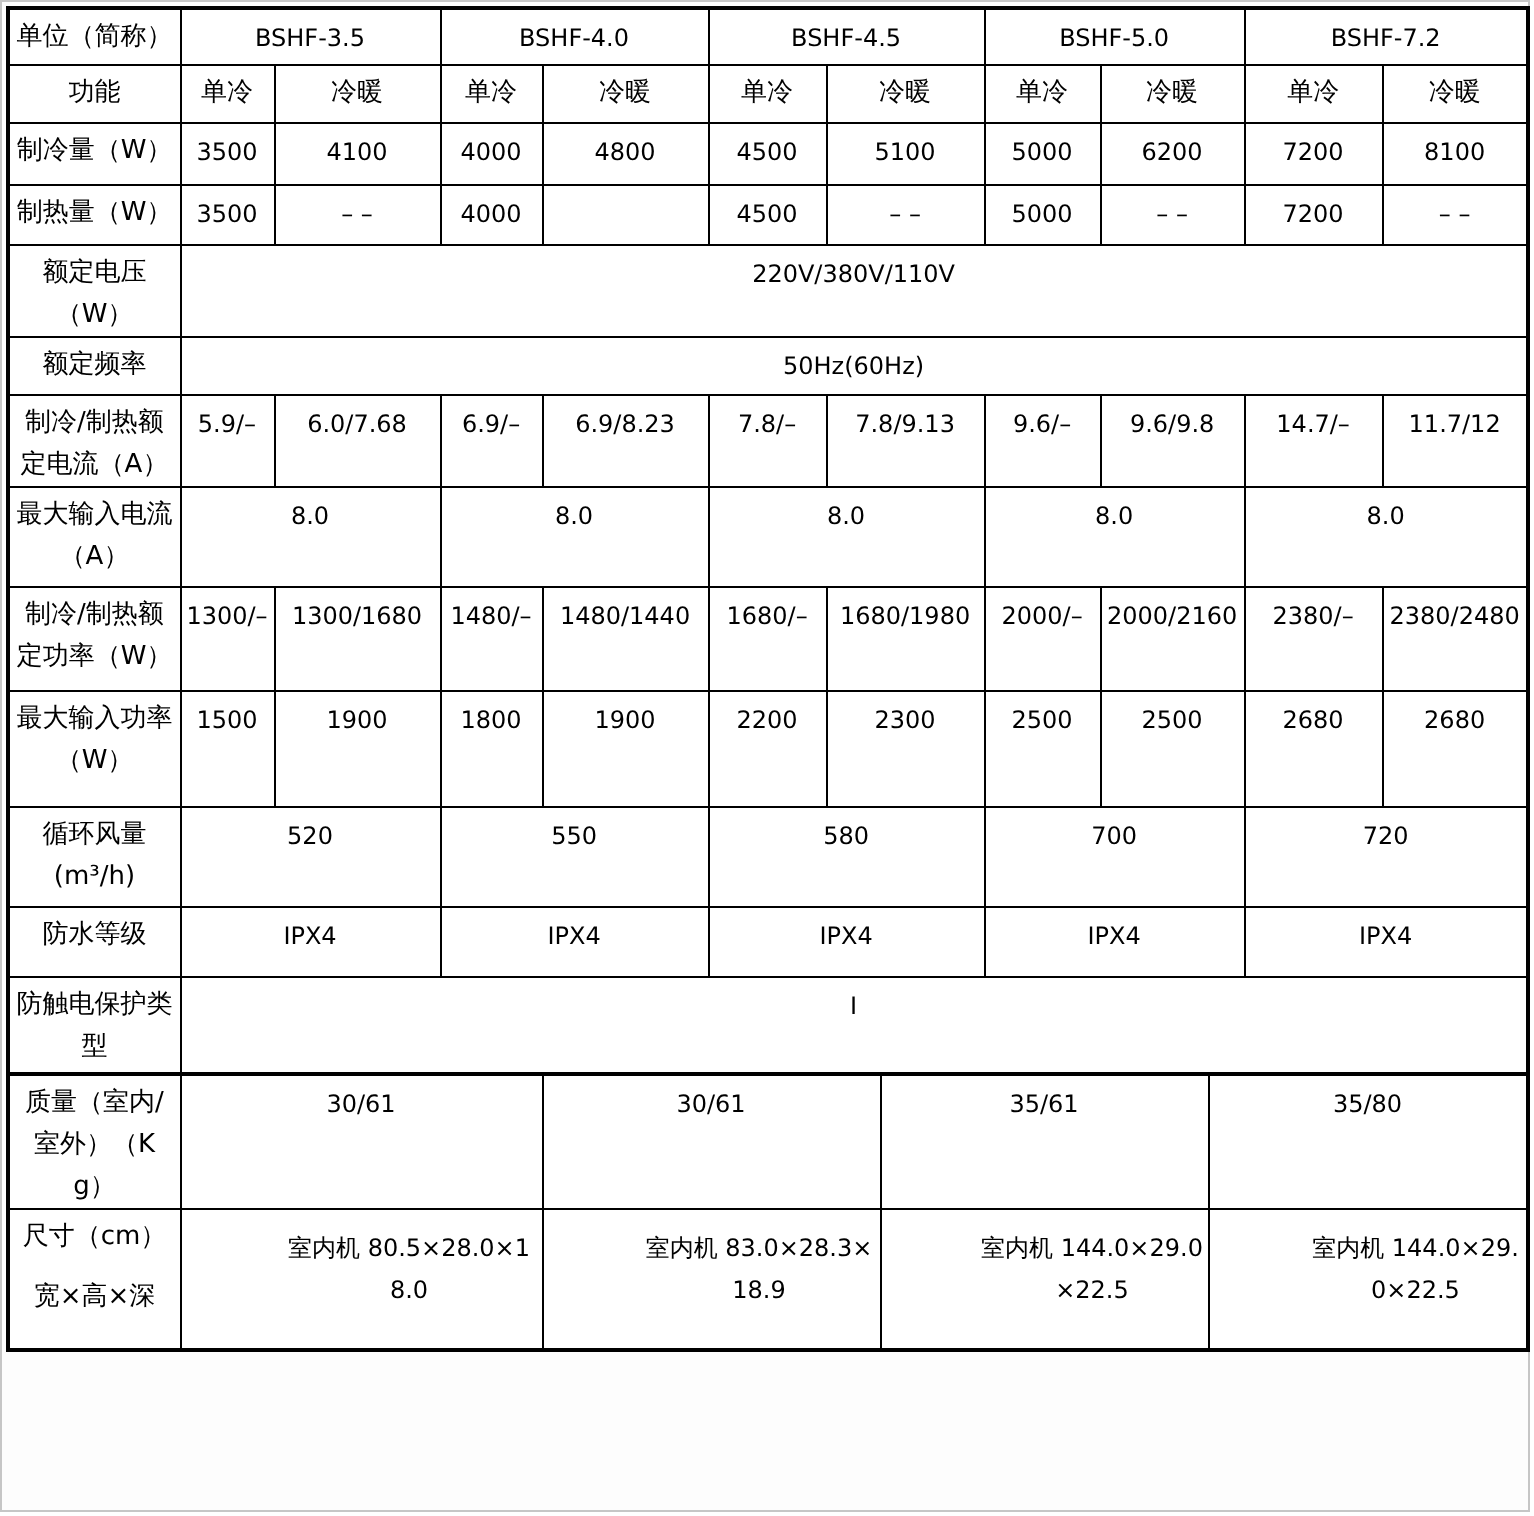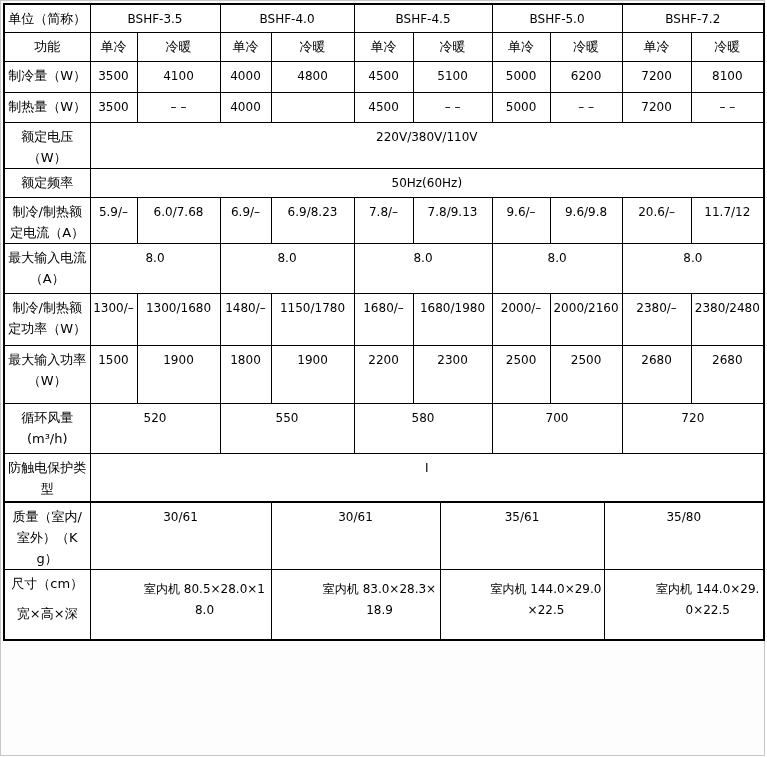--- a/index.html
+++ b/index.html
@@ -109,39 +109,39 @@
     <tr style="height:45px">
       <td class="lbl">制冷/制热额定电流（A）</td>
       <td>5.9/–</td>
       <td>6.0/7.68</td>
       <td>6.9/–</td>
       <td>6.9/8.23</td>
       <td>7.8/–</td>
       <td>7.8/9.13</td>
       <td>9.6/–</td>
       <td>9.6/9.8</td>
-      <td>20.6/–</td>
+      <td>14.7/–</td>
       <td>11.7/12</td>
     </tr>
 
     <tr style="height:50px">
       <td class="lbl">最大输入电流（A）</td>
       <td colspan="2">8.0</td>
       <td colspan="2">8.0</td>
       <td colspan="2">8.0</td>
       <td colspan="2">8.0</td>
       <td colspan="2">8.0</td>
     </tr>
 
     <tr style="height:52px">
       <td class="lbl">制冷/制热额定功率（W）</td>
       <td>1300/–</td>
       <td>1300/1680</td>
       <td>1480/–</td>
-      <td>1150/1780</td>
+      <td>1480/1440</td>
       <td>1680/–</td>
       <td>1680/1980</td>
       <td>2000/–</td>
       <td>2000/2160</td>
       <td>2380/–</td>
       <td>2380/2480</td>
     </tr>
 
     <tr style="height:58px">
       <td class="lbl">最大输入功率（W）</td>
@@ -163,20 +163,28 @@
         <div>(m³/h)</div>
       </td>
       <td colspan="2">520</td>
       <td colspan="2">550</td>
       <td colspan="2">580</td>
       <td colspan="2">700</td>
       <td colspan="2">720</td>
     </tr>
 
 
+    <tr style="height:35px">
+      <td class="lbl">防水等级</td>
+      <td colspan="2">IPX4</td>
+      <td colspan="2">IPX4</td>
+      <td colspan="2">IPX4</td>
+      <td colspan="2">IPX4</td>
+      <td colspan="2">IPX4</td>
+    </tr>
 
 
     <tr style="height:49px">
       <td class="lbl">防触电保护类型</td>
       <td colspan="10">I</td>
     </tr>
   </tbody>
     </table>
 
   <table class="bottom">

